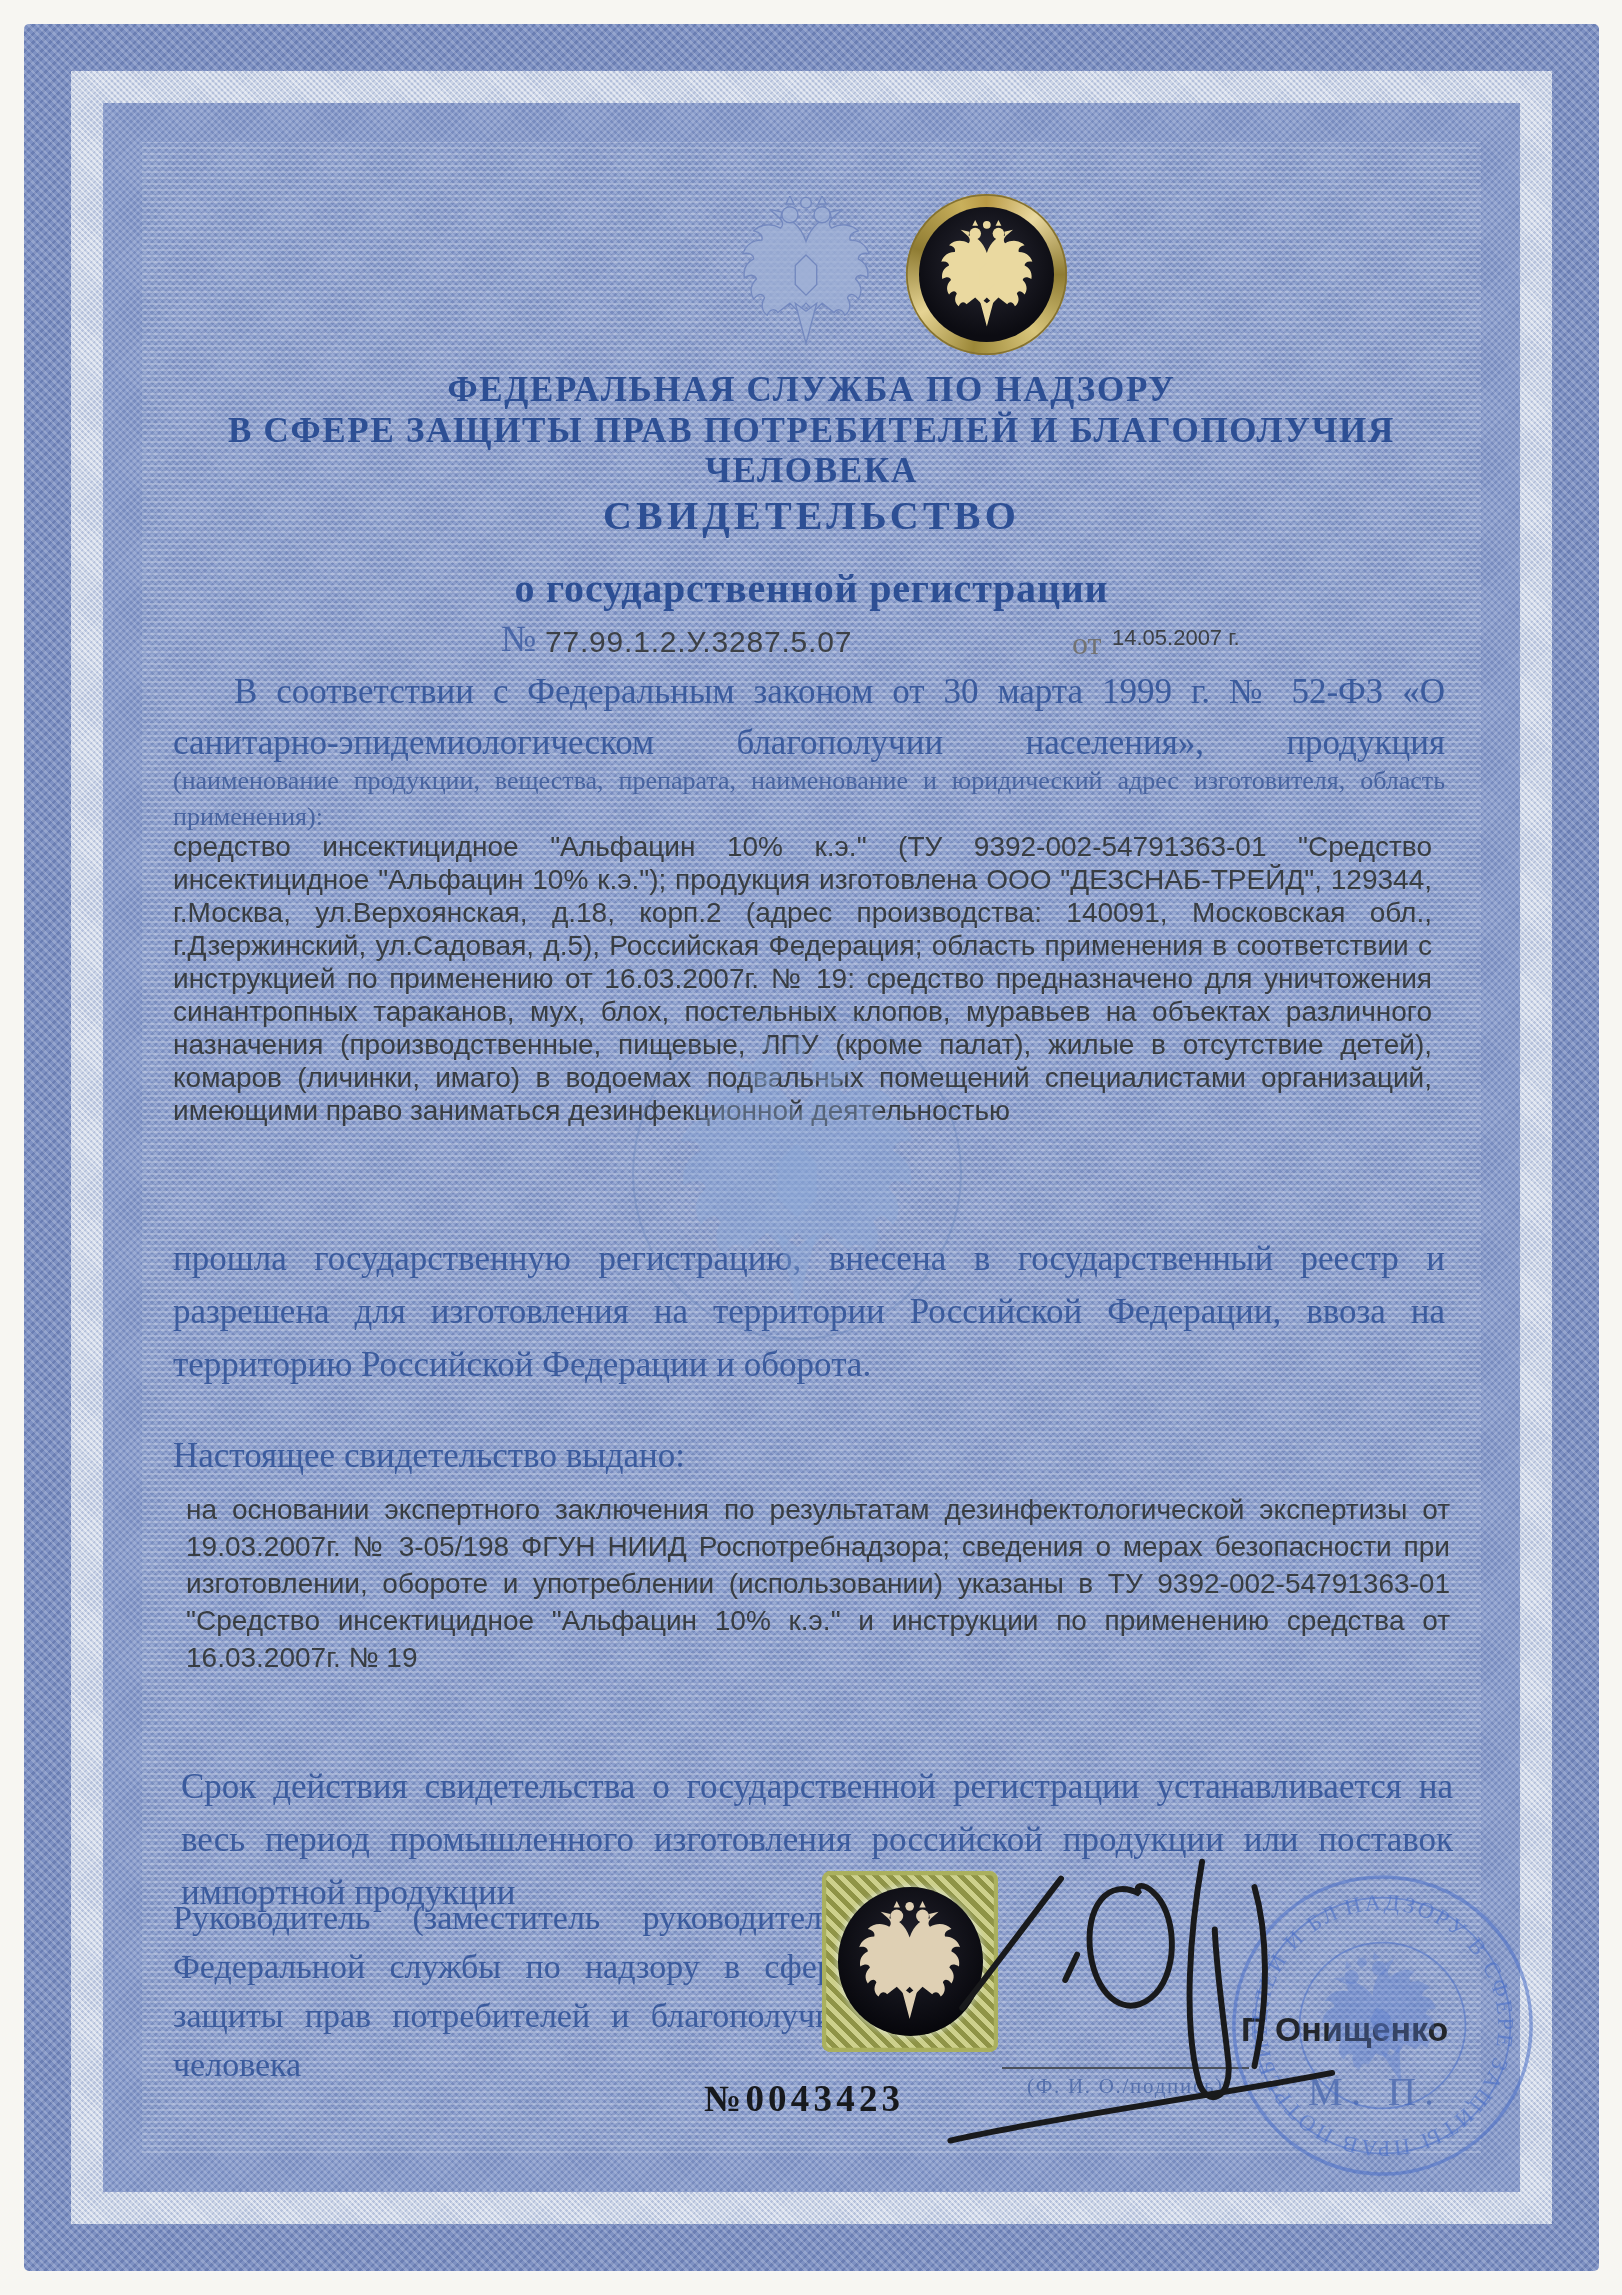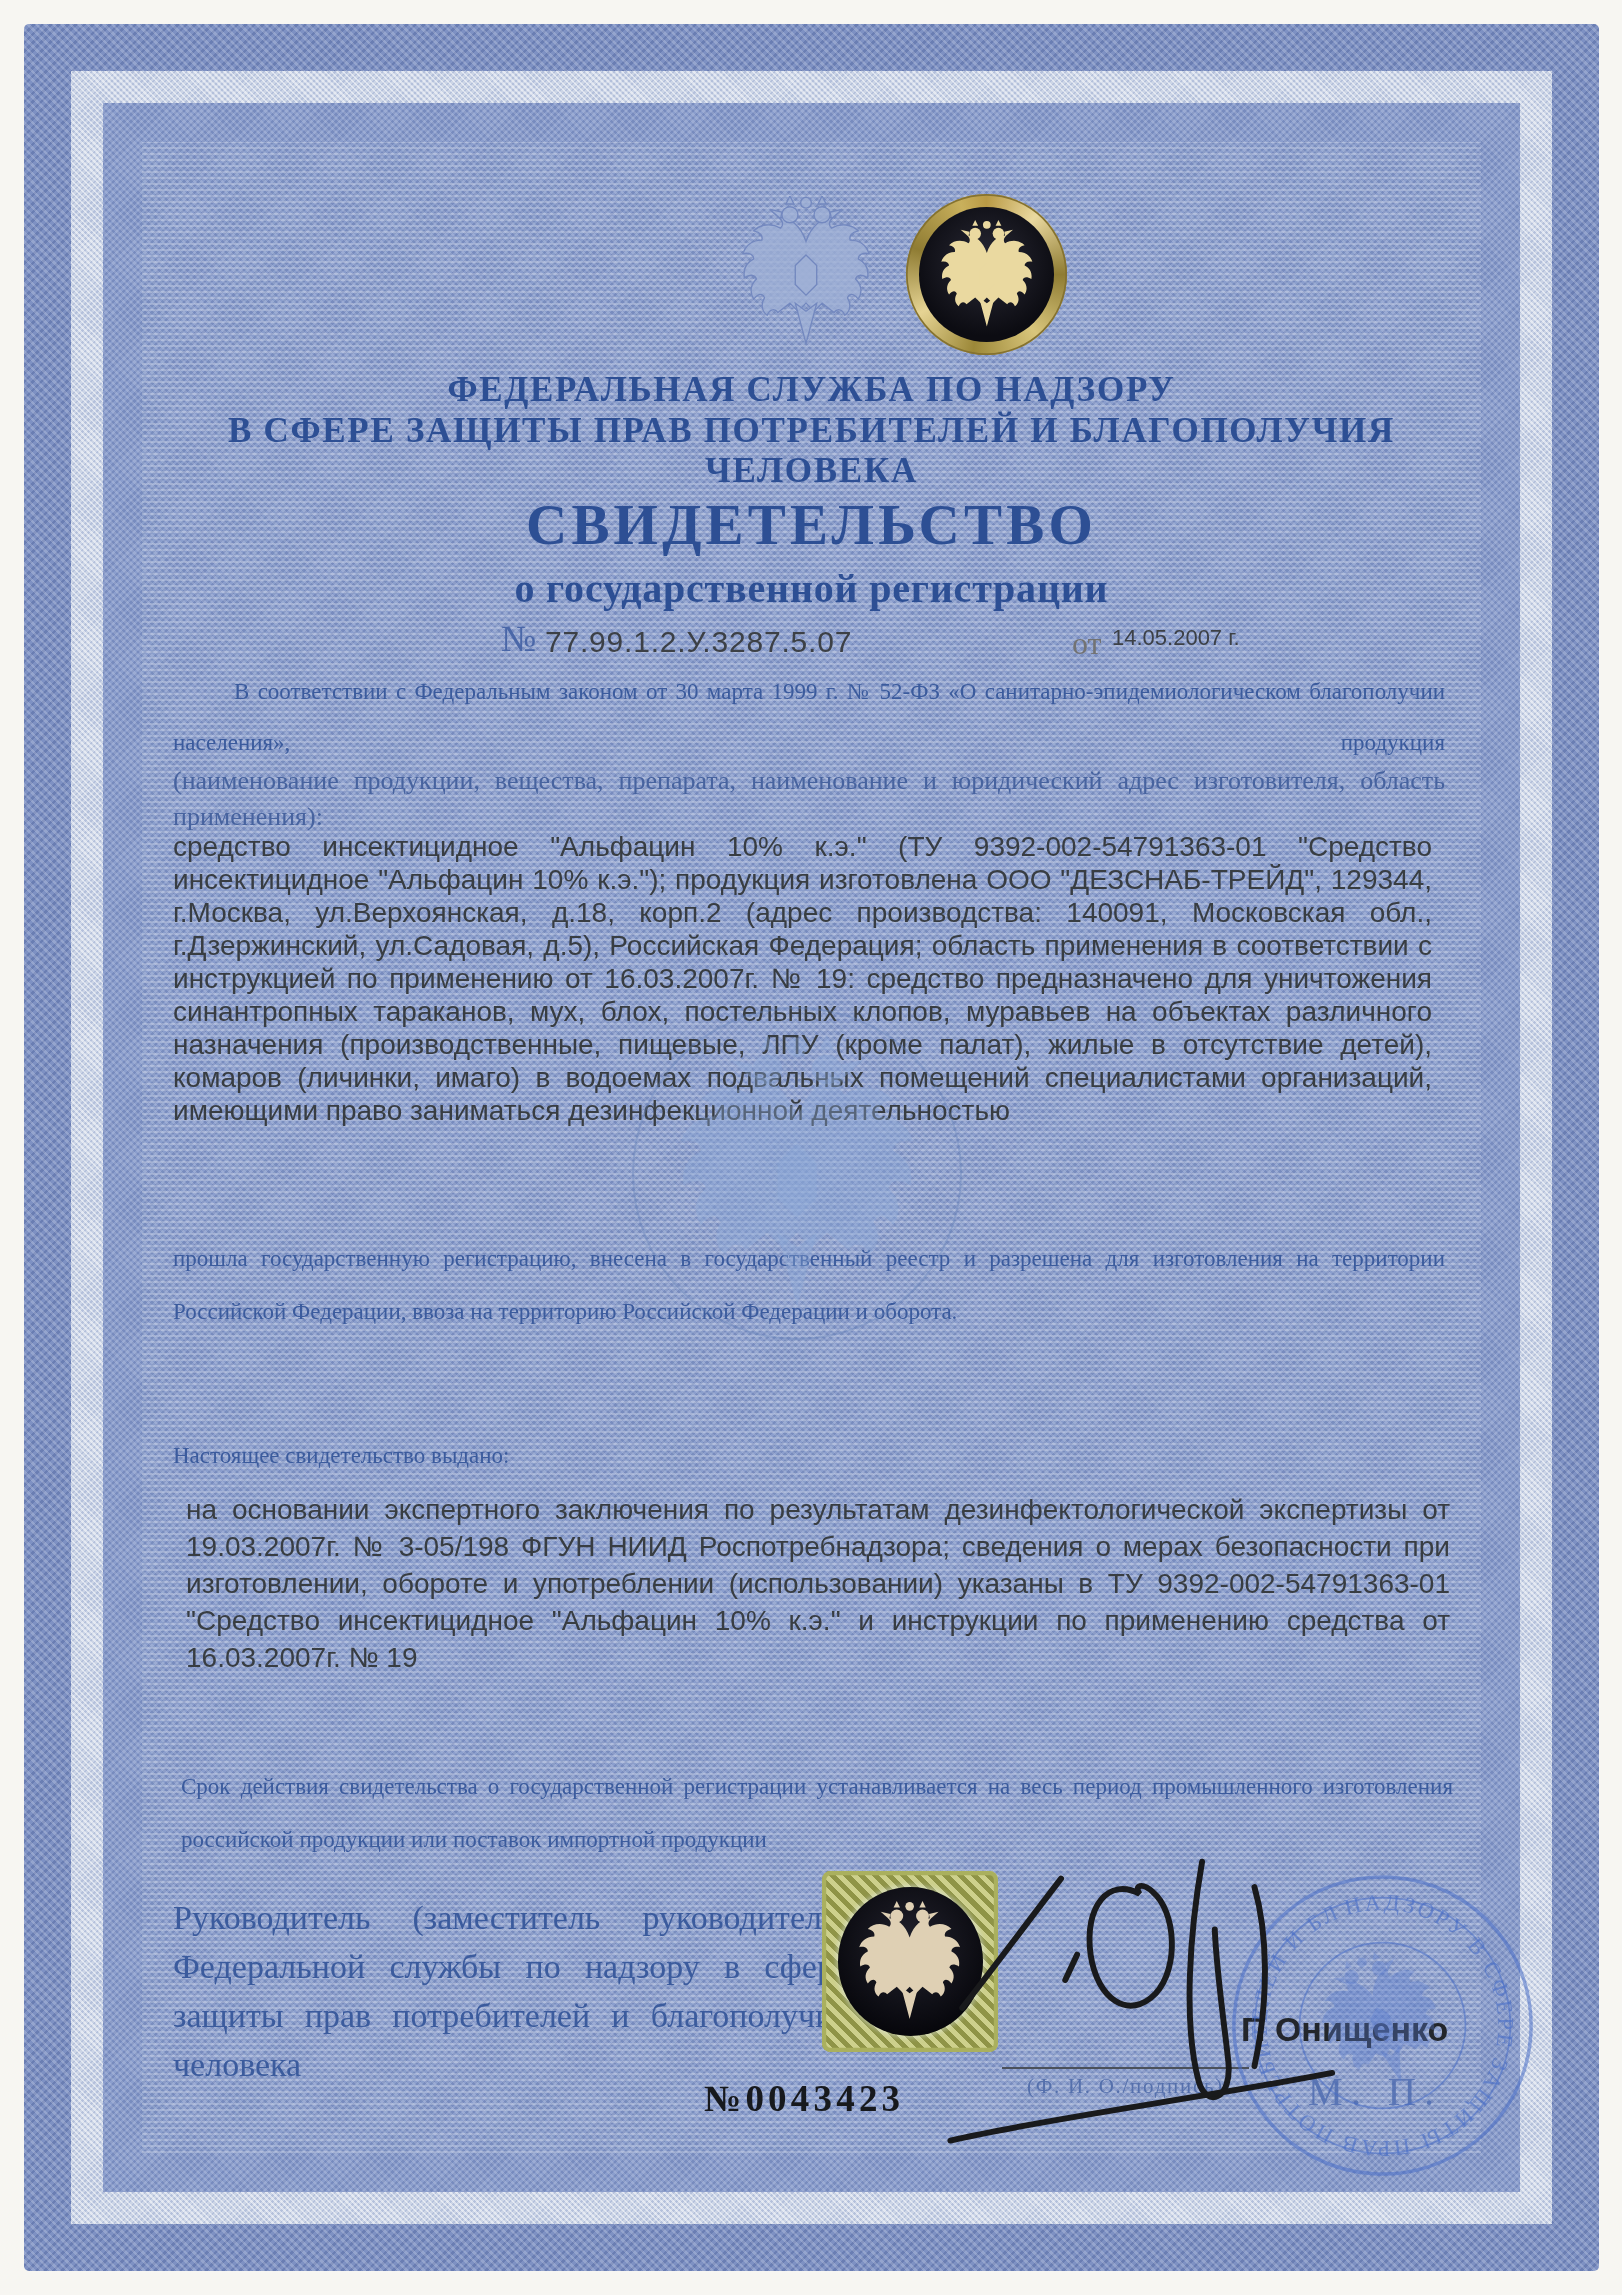--- a/index.html
+++ b/index.html
@@ -25,29 +25,29 @@
     background-image:
       repeating-linear-gradient(0deg,rgba(255,255,255,.22) 0 1.7px,rgba(0,0,0,0) 1.7px 6px),
       repeating-linear-gradient(90deg,rgba(140,170,200,.08) 0 3.4px,rgba(0,0,0,0) 3.4px 9.3px);}
   .content{position:absolute;inset:0;z-index:5;}
   .abs{position:absolute;}
   
   .hdr{left:144px;width:1335px;text-align:center;color:#2d4f94;font-weight:bold;}
   .hdr1{top:370px;font-size:35px;letter-spacing:1.7px;}
   .hdr2{top:411px;font-size:35px;letter-spacing:1.7px;}
   .title{top:492px;left:144px;width:1335px;text-align:center;color:#2d4f94;
-         font-weight:bold;font-size:57px;letter-spacing:4.2px;}
+         font-weight:bold;font-size:40px;letter-spacing:4.2px;}
   .subtitle{top:565px;left:144px;width:1335px;text-align:center;color:#2d4f94;
          font-weight:bold;font-size:40px;letter-spacing:0.8px;}
   .numlabel{top:617px;left:501px;font-size:37px;color:#4a67a8;}
   .numval{top:625px;left:545px;font-family:"Liberation Sans",sans-serif;font-size:30px;
           color:#3c4046;letter-spacing:0.8px;}
   .datelabel{top:625px;left:1072px;font-size:32px;color:#737373;}
   .dateval{top:625px;left:1112px;font-family:"Liberation Sans",sans-serif;font-size:22px;color:#3c4046;}
-  .serifpar{color:#3b5b9d;font-size:23px;line-height:51px;text-align:justify;}
+  .serifpar{color:#3b5b9d;font-size:35px;line-height:51px;text-align:justify;}
   .intro{top:666px;left:173px;width:1272px;text-indent:61px;text-align-last:justify;}
   .note{top:763px;left:173px;width:1272px;color:#47639f;font-size:26px;line-height:36px;text-align:justify;}
   .sans{font-family:"Liberation Sans",sans-serif;color:#383d42;}
   .product{top:830px;left:173px;width:1259px;font-size:28px;line-height:33px;text-align:justify;}
   .registered{top:1232px;left:173px;width:1272px;line-height:53px;}
   .issuedhead{top:1430px;left:173px;width:1014px;}
   .basis{top:1491px;left:186px;width:1264px;font-size:28px;line-height:37px;text-align:justify;}
   .validity{top:1760px;left:181px;width:1272px;line-height:53px;}
   .signatory{top:1893px;left:173px;width:676px;font-size:34px;line-height:49px;}
   .sigline{top:2067px;left:1002px;width:247px;height:1.7px;background:#3c3f44;opacity:.85;}

